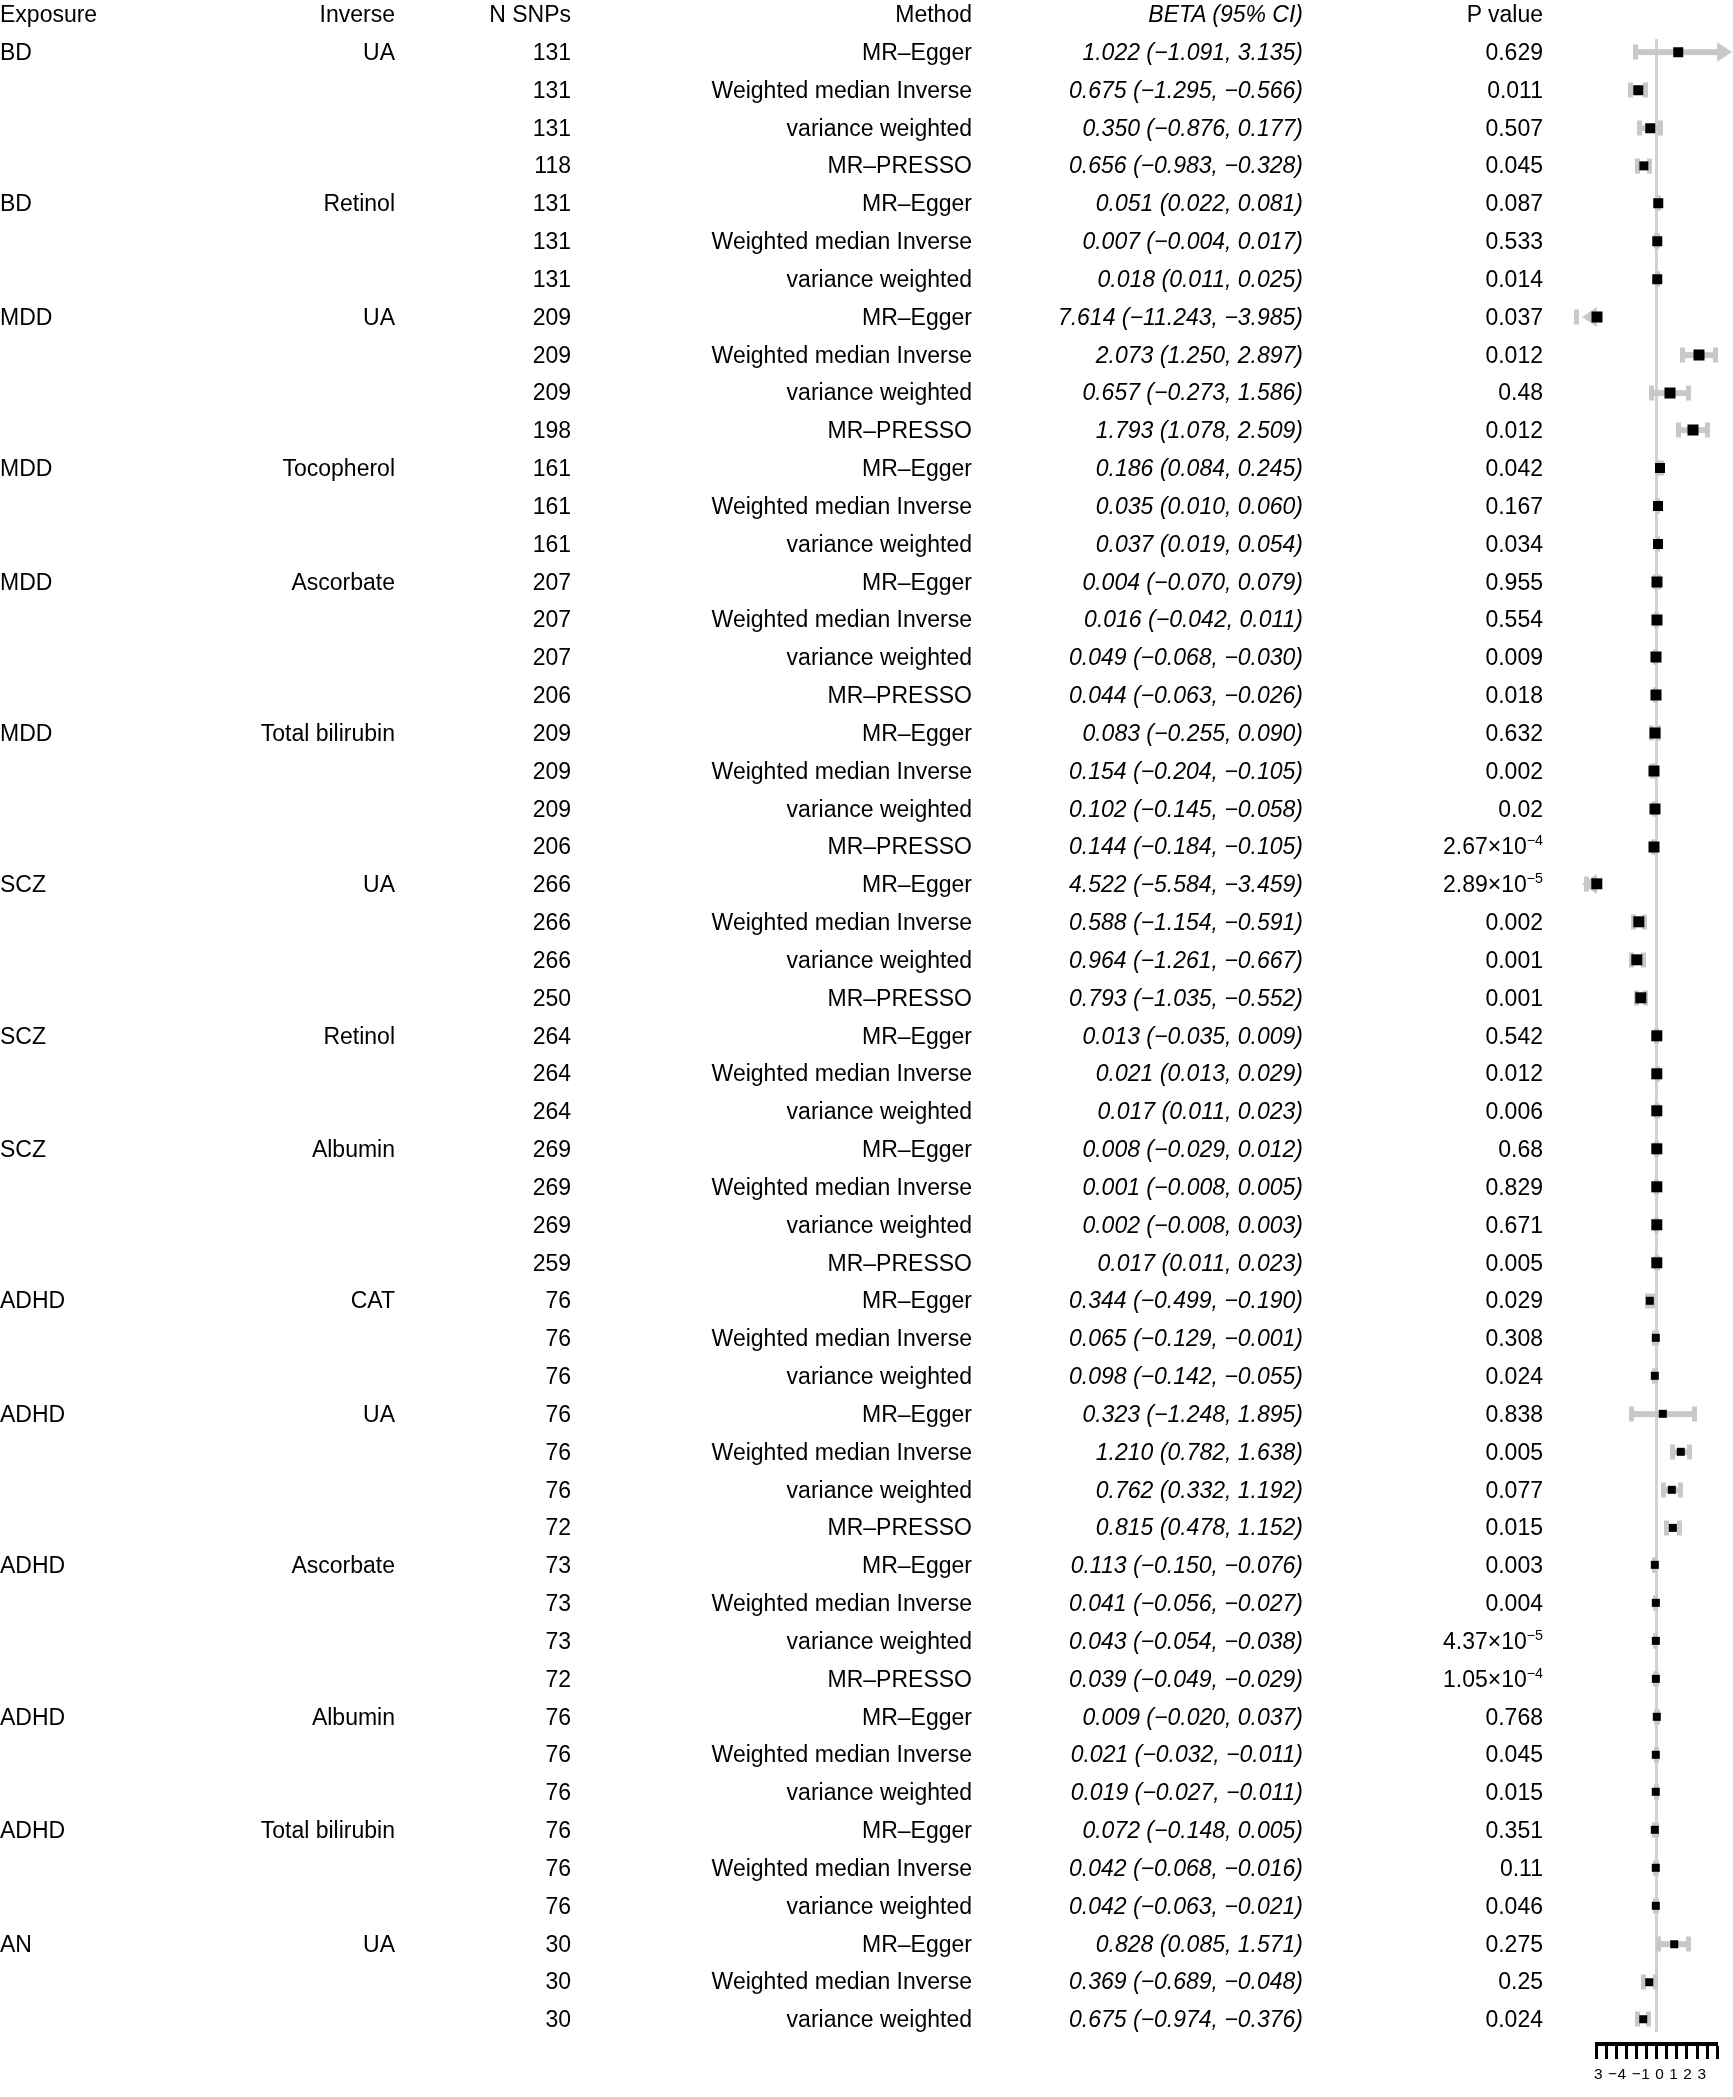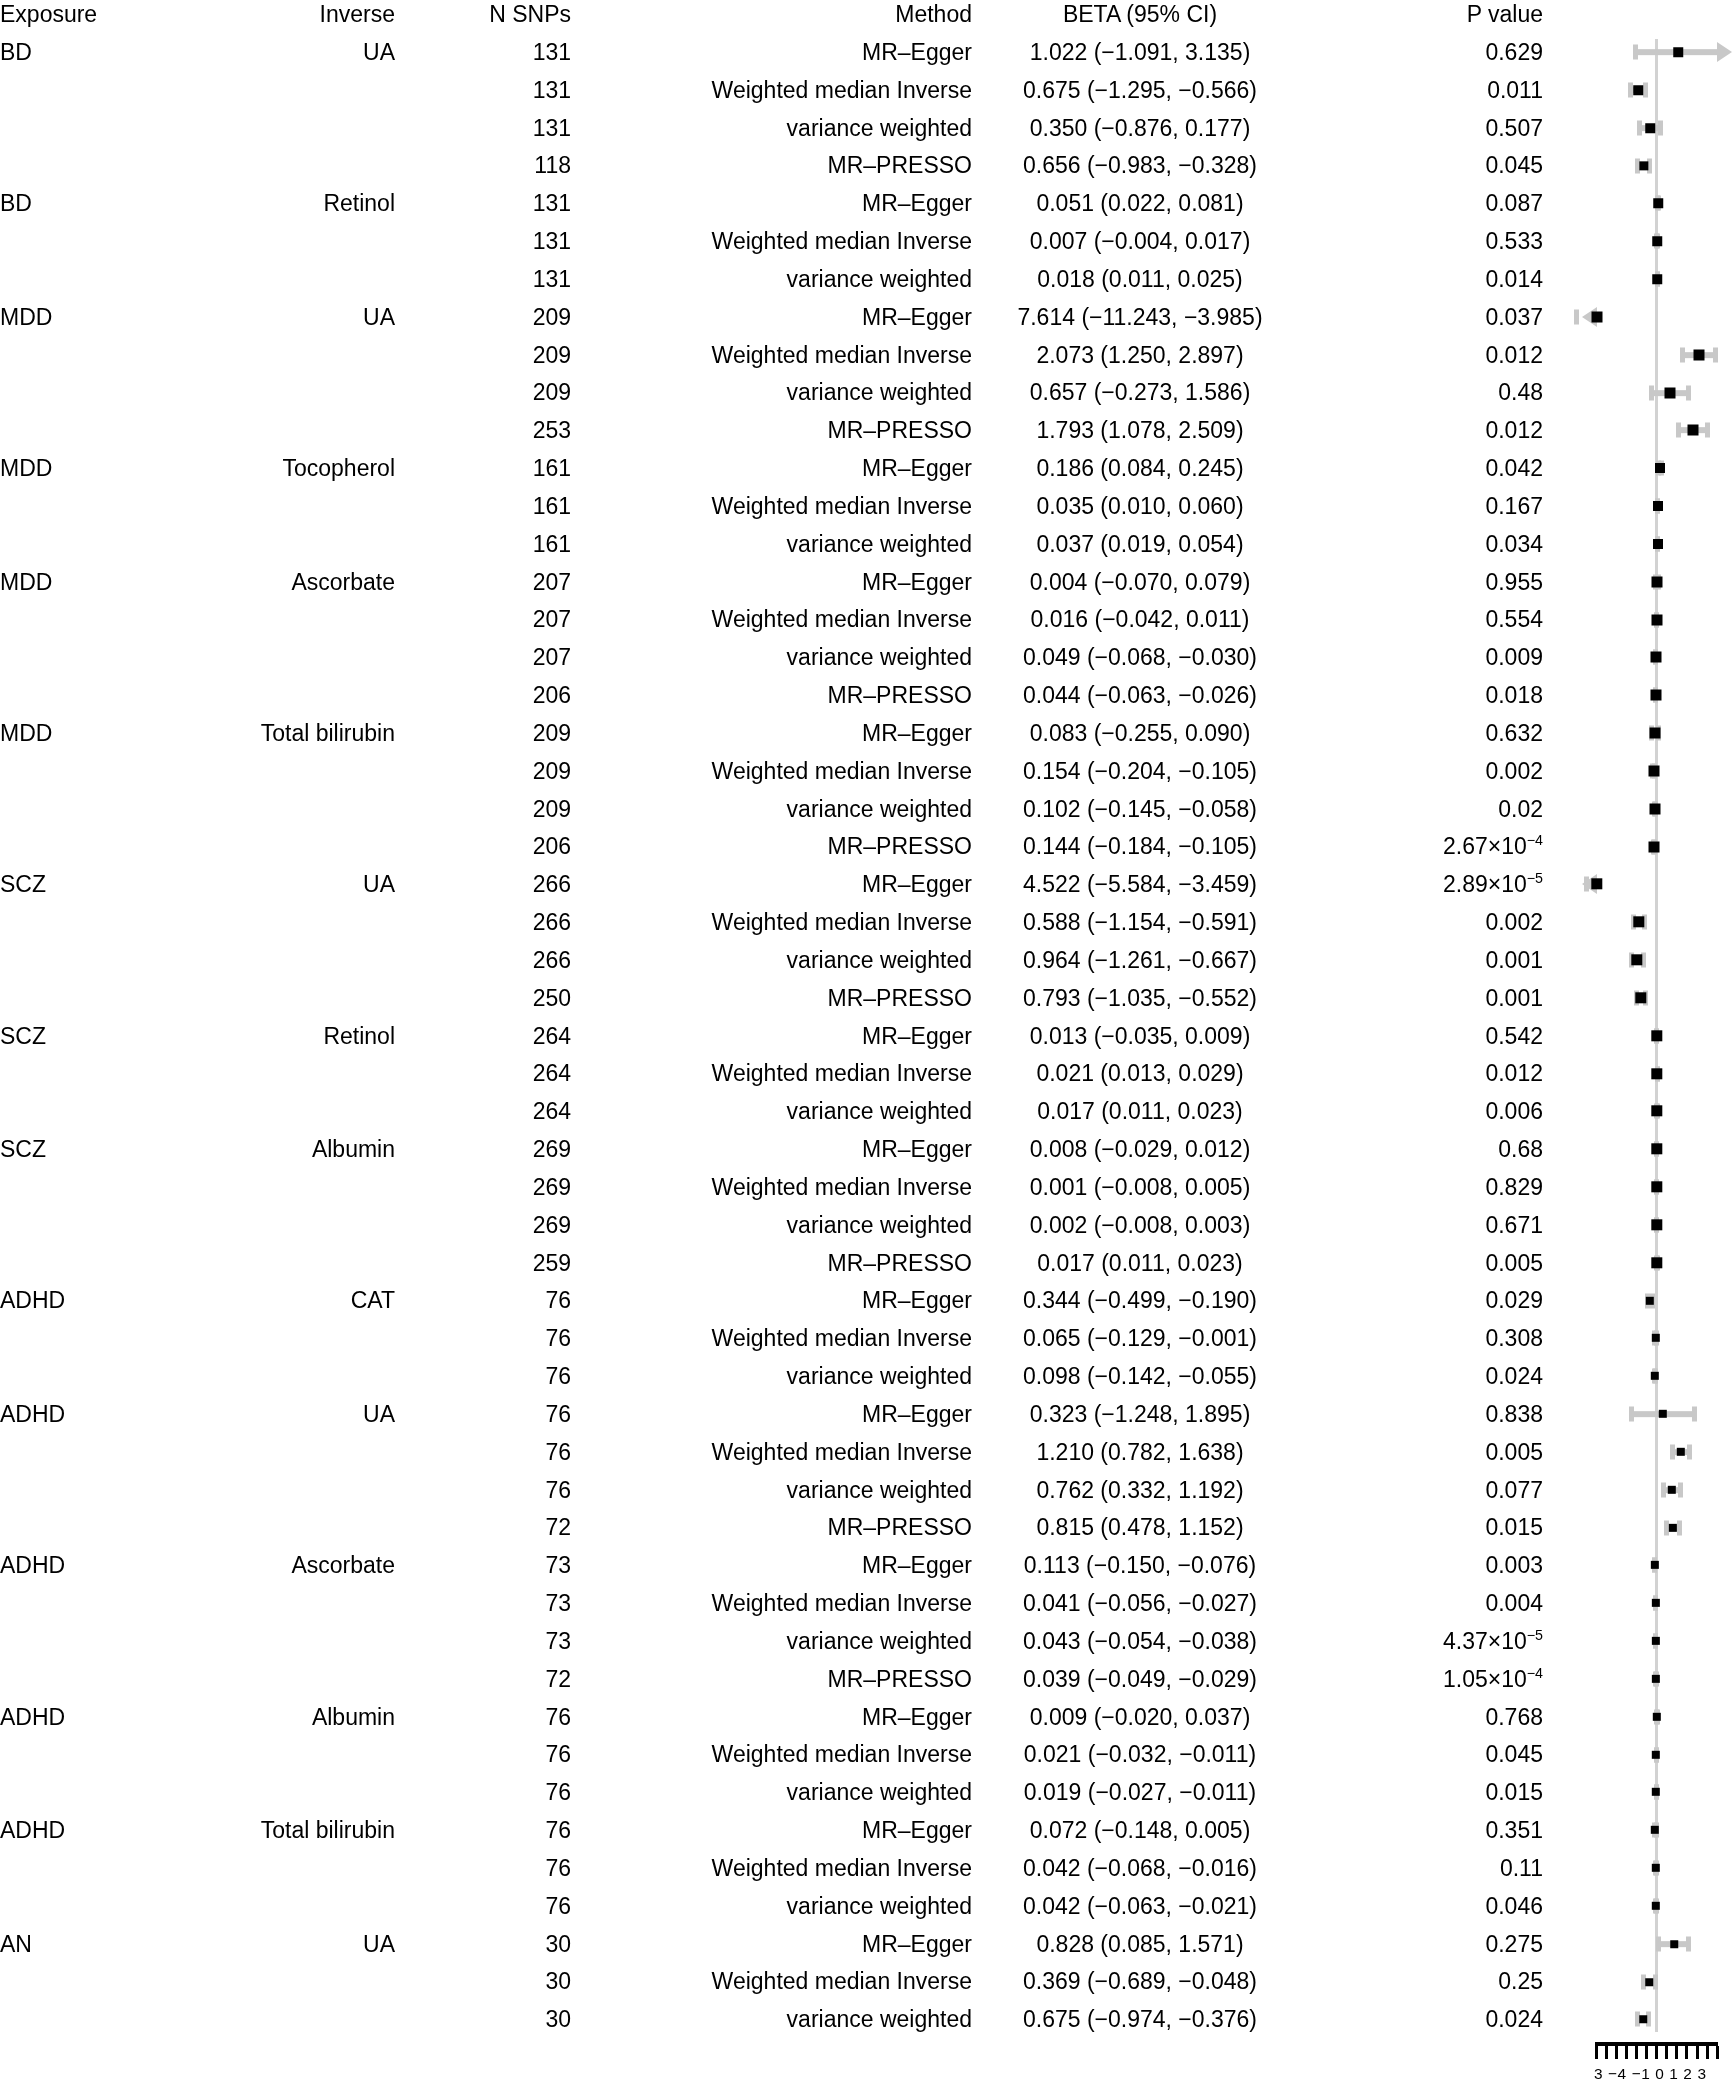--- a/index.html
+++ b/index.html
@@ -36,21 +36,21 @@
     position: absolute;
     top: 0;
     height: 26px;
     line-height: 26px;
     overflow: visible;
   }
   .c-exposure { left: 0px;    width: 189px; text-align: left; }
   .c-outcome  { left: 189px;  width: 206px; text-align: right; }
   .c-nsnps    { left: 411px;  width: 160px; text-align: right; }
   .c-method   { left: 583px; width: 389px; text-align: right; }
-  .c-beta     { left: 977px; width: 326px; text-align: center; }
+  .c-beta     { left: 977px; width: 326px; text-align: right; font-style: italic; }
   .c-pvalue   { left: 1314px; width: 229px; text-align: right; }
 
   .header .cell { font-weight: normal; }
 
   sup {
     font-size: 0.62em;
     vertical-align: super;
     line-height: 0;
   }
 
@@ -216,21 +216,21 @@
         <span class="cell c-exposure"></span>
         <span class="cell c-outcome"></span>
         <span class="cell c-nsnps">209</span>
         <span class="cell c-method">variance weighted</span>
         <span class="cell c-beta">0.657 (−0.273, 1.586)</span>
         <span class="cell c-pvalue">0.48</span>
       </div>
       <div class="row" style="top: 417px;">
         <span class="cell c-exposure"></span>
         <span class="cell c-outcome"></span>
-        <span class="cell c-nsnps">253</span>
+        <span class="cell c-nsnps">198</span>
         <span class="cell c-method">MR–PRESSO</span>
         <span class="cell c-beta">1.793 (1.078, 2.509)</span>
         <span class="cell c-pvalue">0.012</span>
       </div>
       <div class="row" style="top: 455px;">
         <span class="cell c-exposure">MDD</span>
         <span class="cell c-outcome">Tocopherol</span>
         <span class="cell c-nsnps">161</span>
         <span class="cell c-method">MR–Egger</span>
         <span class="cell c-beta">0.186 (0.084, 0.245)</span>

